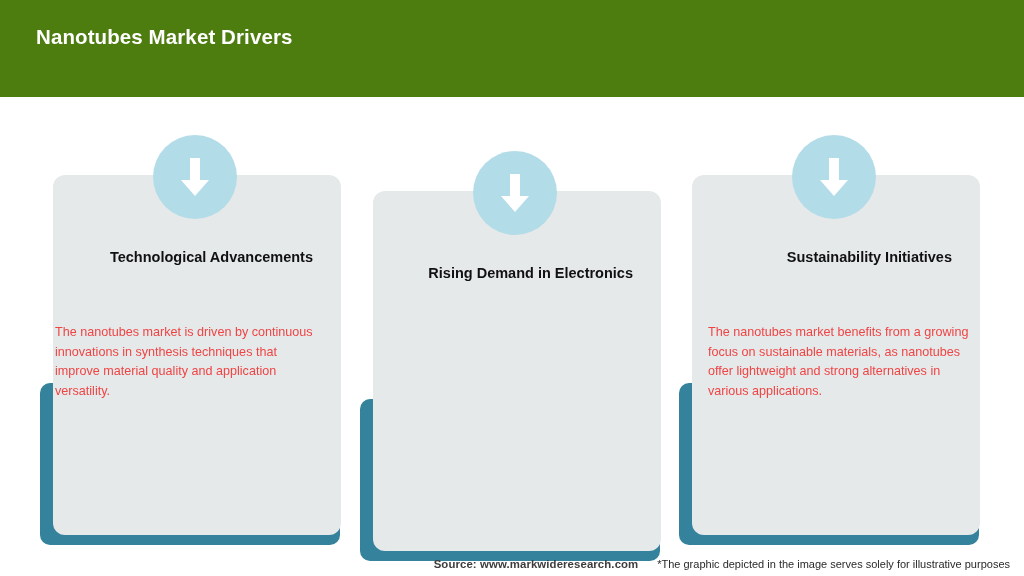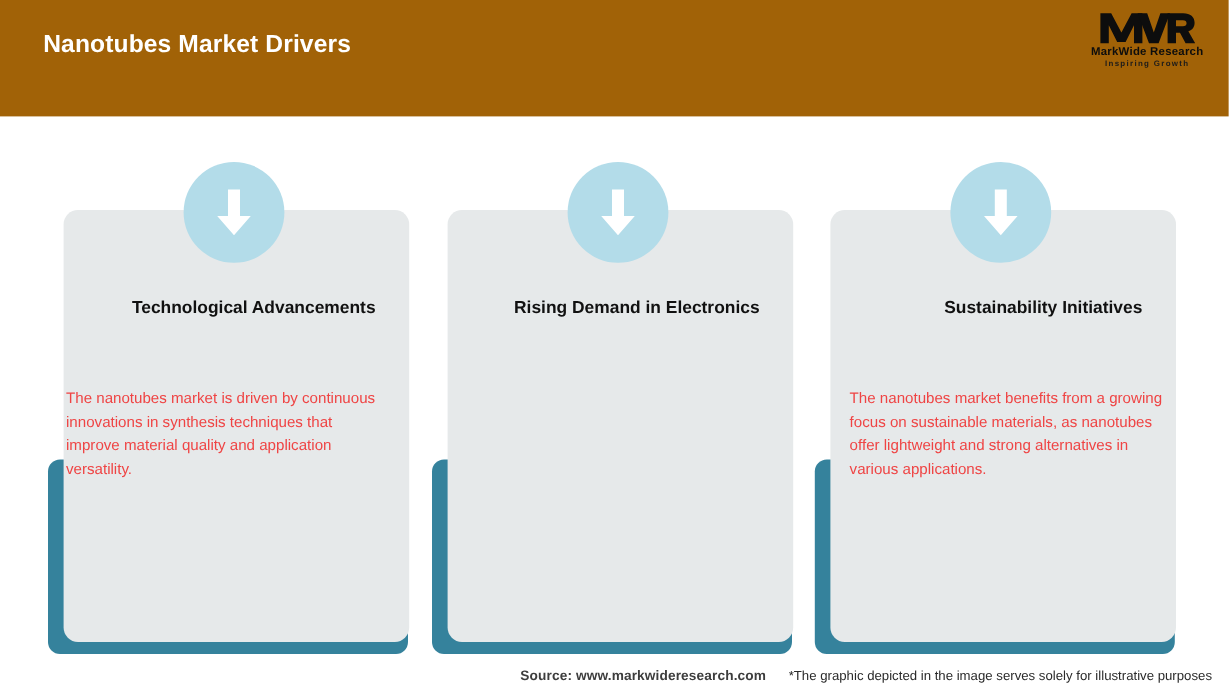--- a/index.html
+++ b/index.html
@@ -15,21 +15,21 @@
     position: relative;
   }
 
   
   .header {
     position: absolute;
     left: 0;
     top: 0;
     width: 1024px;
     height: 97px;
-    background: #a16207;
+    background: #4d7c0f;
     box-sizing: border-box;
   }
   .header-title {
     position: absolute;
     left: 36px;
     top: 25px;
     font-size: 20.5px;
     font-weight: bold;
     color: #ffffff;
     letter-spacing: 0.1px;
@@ -78,21 +78,21 @@
     width: 1024px;
     height: 455px;
   }
   .card-block {
     position: absolute;
     top: 0;
     width: 320px;
     height: 455px;
   }
   .card-block.c0 { left: 33px; }
-  .card-block.c1 { left: 353px; }
+  .card-block.c1 { left: 353px; margin-top: 16px; }
   .card-block.c2 { left: 672px; }
 
   
   .accent {
     position: absolute;
     left: 7px;
     top: 286px;
     width: 300px;
     height: 162px;
     background: #35829C;
@@ -176,31 +176,20 @@
     color: #2a2a2a;
     white-space: nowrap;
   }
 </style>
 </head>
 <body>
 
 <div class="header">
   <div class="header-title">Nanotubes Market Drivers</div>
 
-  <div class="logo">
-    <span class="logo-mark">
-      <svg width="82" height="30" viewBox="0 0 82 30" aria-hidden="true">
-        <path d="M2 28 L2 3 L11 3 L19.5 19 L28 3 L37 3 L37 28 L30 28 L30 13 L23 27 L16 27 L9 13 L9 28 Z" fill="#0d0d0d"></path>
-        <path d="M33 3 L41 3 L46.5 19 L52 3 L60 3 L50.5 28 L42.5 28 Z" fill="#0d0d0d"></path>
-        <path d="M58 28 L58 3 L71 3 C77 3 80.5 6 80.5 11 C80.5 14.6 78.6 17 75.3 18.1 L81 28 L73 28 L68.3 19.3 L65 19.3 L65 28 Z M65 13.8 L70.8 13.8 C72.8 13.8 73.8 12.8 73.8 11.3 C73.8 9.8 72.8 8.8 70.8 8.8 L65 8.8 Z" fill="#0d0d0d"></path>
-      </svg>
-    </span>
-    <span class="logo-name">MarkWide Research</span>
-    <span class="logo-tag">Inspiring Growth</span>
-  </div>
 </div>
 
 <div class="cards">
 
   <div class="card-block c0">
     <div class="accent"></div>
     <div class="card"></div>
     <div class="badge">
       <svg width="34" height="42" viewBox="0 0 34 42" aria-hidden="true">
         <path d="M12 2 L22 2 L22 24 L31 24 L17 40 L3 24 L12 24 Z" fill="#FFFFFF"></path>

